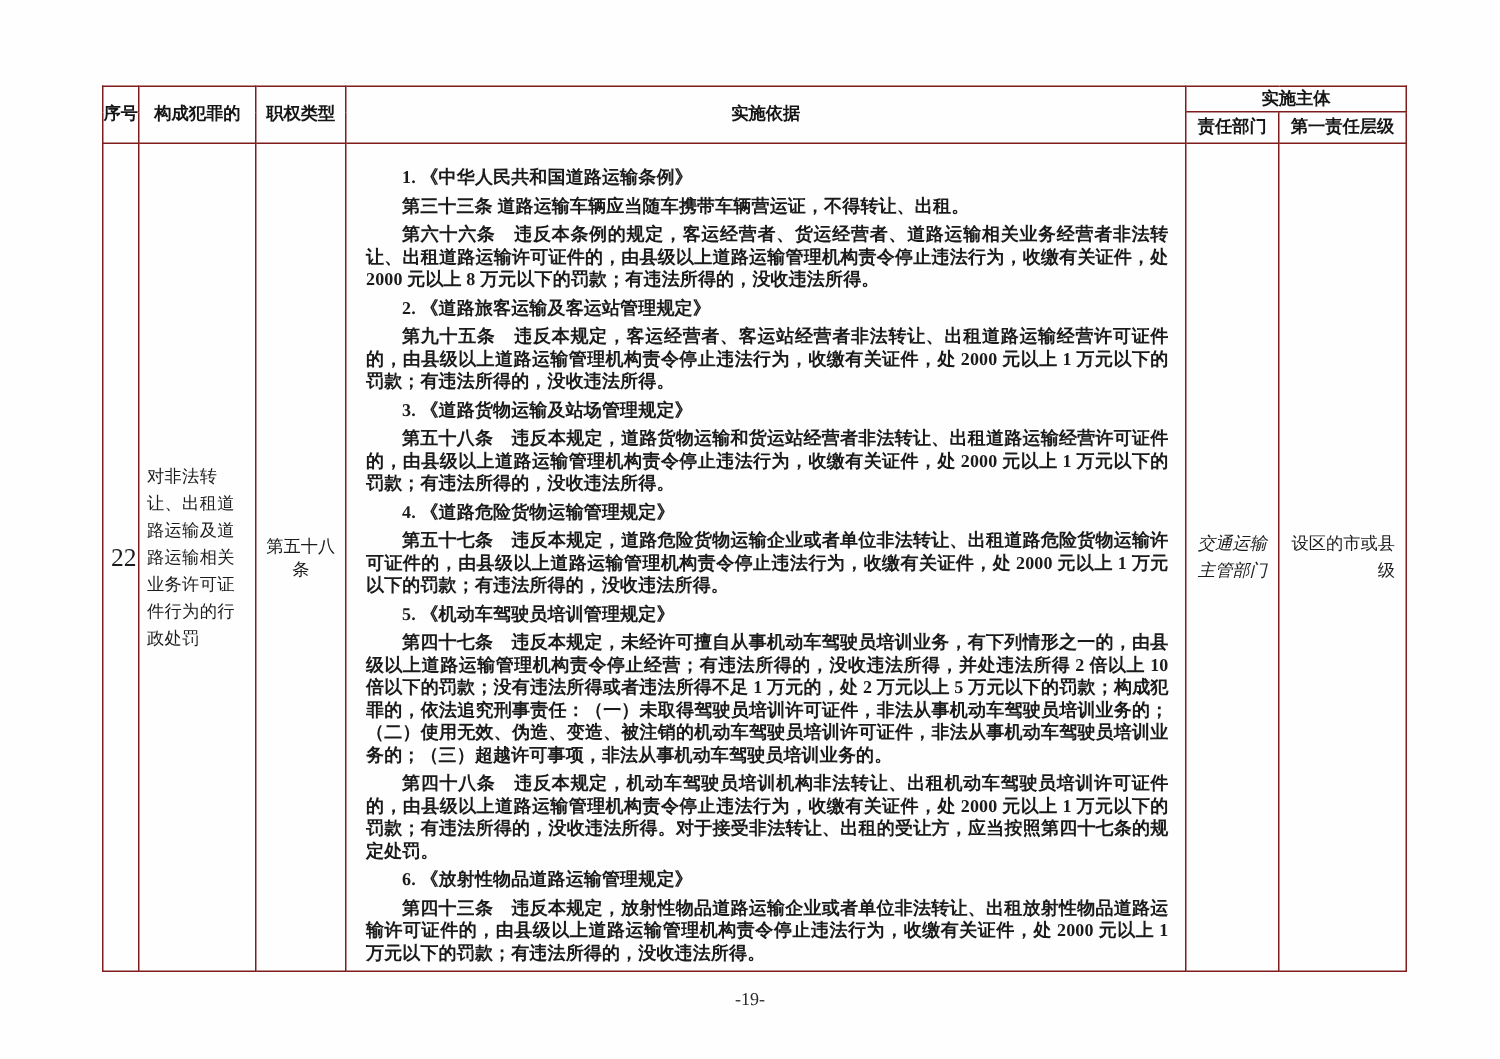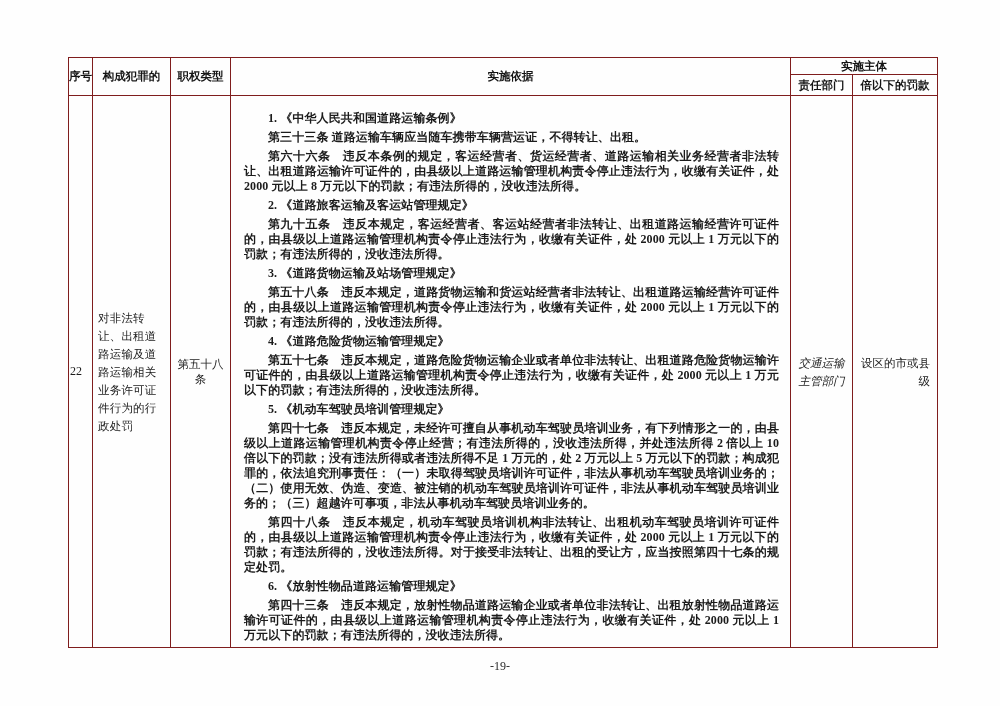--- a/index.html
+++ b/index.html
@@ -35,21 +35,21 @@
     color:#151515;
   }
   tr.hdr-top  { height:17px; }
   tr.hdr-sub  { height:21px; }
   tr.body-row { height:436px; }
 
   th.serial-h { padding:0 1px; }
 
   td { vertical-align:middle; font-size:11.5px; color:#1b1b1b; }
 
-  td.serial-c   { text-align:left; font-size:12px; }
+  td.serial-c   { text-align:right; font-size:17px; }
   td.itemname-c { text-align:left; padding:0 4px 0 5px; line-height:18px; letter-spacing:0.2px; }
   td.authtype-c { text-align:center; }
   td.basis-c    { vertical-align:top; padding:11px 7px 0 9px; }
   td.dept-c     { text-align:center; line-height:18px; padding:0 6px;font-style:italic; }
   td.level-c    { text-align:right; line-height:18px; padding:0 7px; }
 
   .basis-para {
     margin:4px;
     text-indent:2em;
     font-size:12px;
@@ -85,21 +85,21 @@
     <tbody>
         <tr class="hdr-top">
       <th rowspan="2" class="serial-h">序号</th>
       <th rowspan="2">构成犯罪的</th>
       <th rowspan="2">职权类型</th>
       <th rowspan="2">实施依据</th>
       <th colspan="2">实施主体</th>
     </tr>
     <tr class="hdr-sub">
       <th>责任部门</th>
-      <th>倍以下的罚款</th>
+      <th>第一责任层级</th>
     </tr>
     <tr class="body-row">
       <td class="serial-c">22</td>
       <td class="itemname-c">对非法转让、出租道路运输及道路运输相关业务许可证件行为的行政处罚</td>
       <td class="authtype-c">第五十八条</td>
       <td class="basis-c">
             <p class="basis-para">1. 《中华人民共和国道路运输条例》</p>
             <p class="basis-para">第三十三条 道路运输车辆应当随车携带车辆营运证，不得转让、出租。</p>
             <p class="basis-para">第六十六条　违反本条例的规定，客运经营者、货运经营者、道路运输相关业务经营者非法转让、出租道路运输许可证件的，由县级以上道路运输管理机构责令停止违法行为，收缴有关证件，处 2000 元以上 8 万元以下的罚款；有违法所得的，没收违法所得。</p>
             <p class="basis-para">2. 《道路旅客运输及客运站管理规定》</p>

